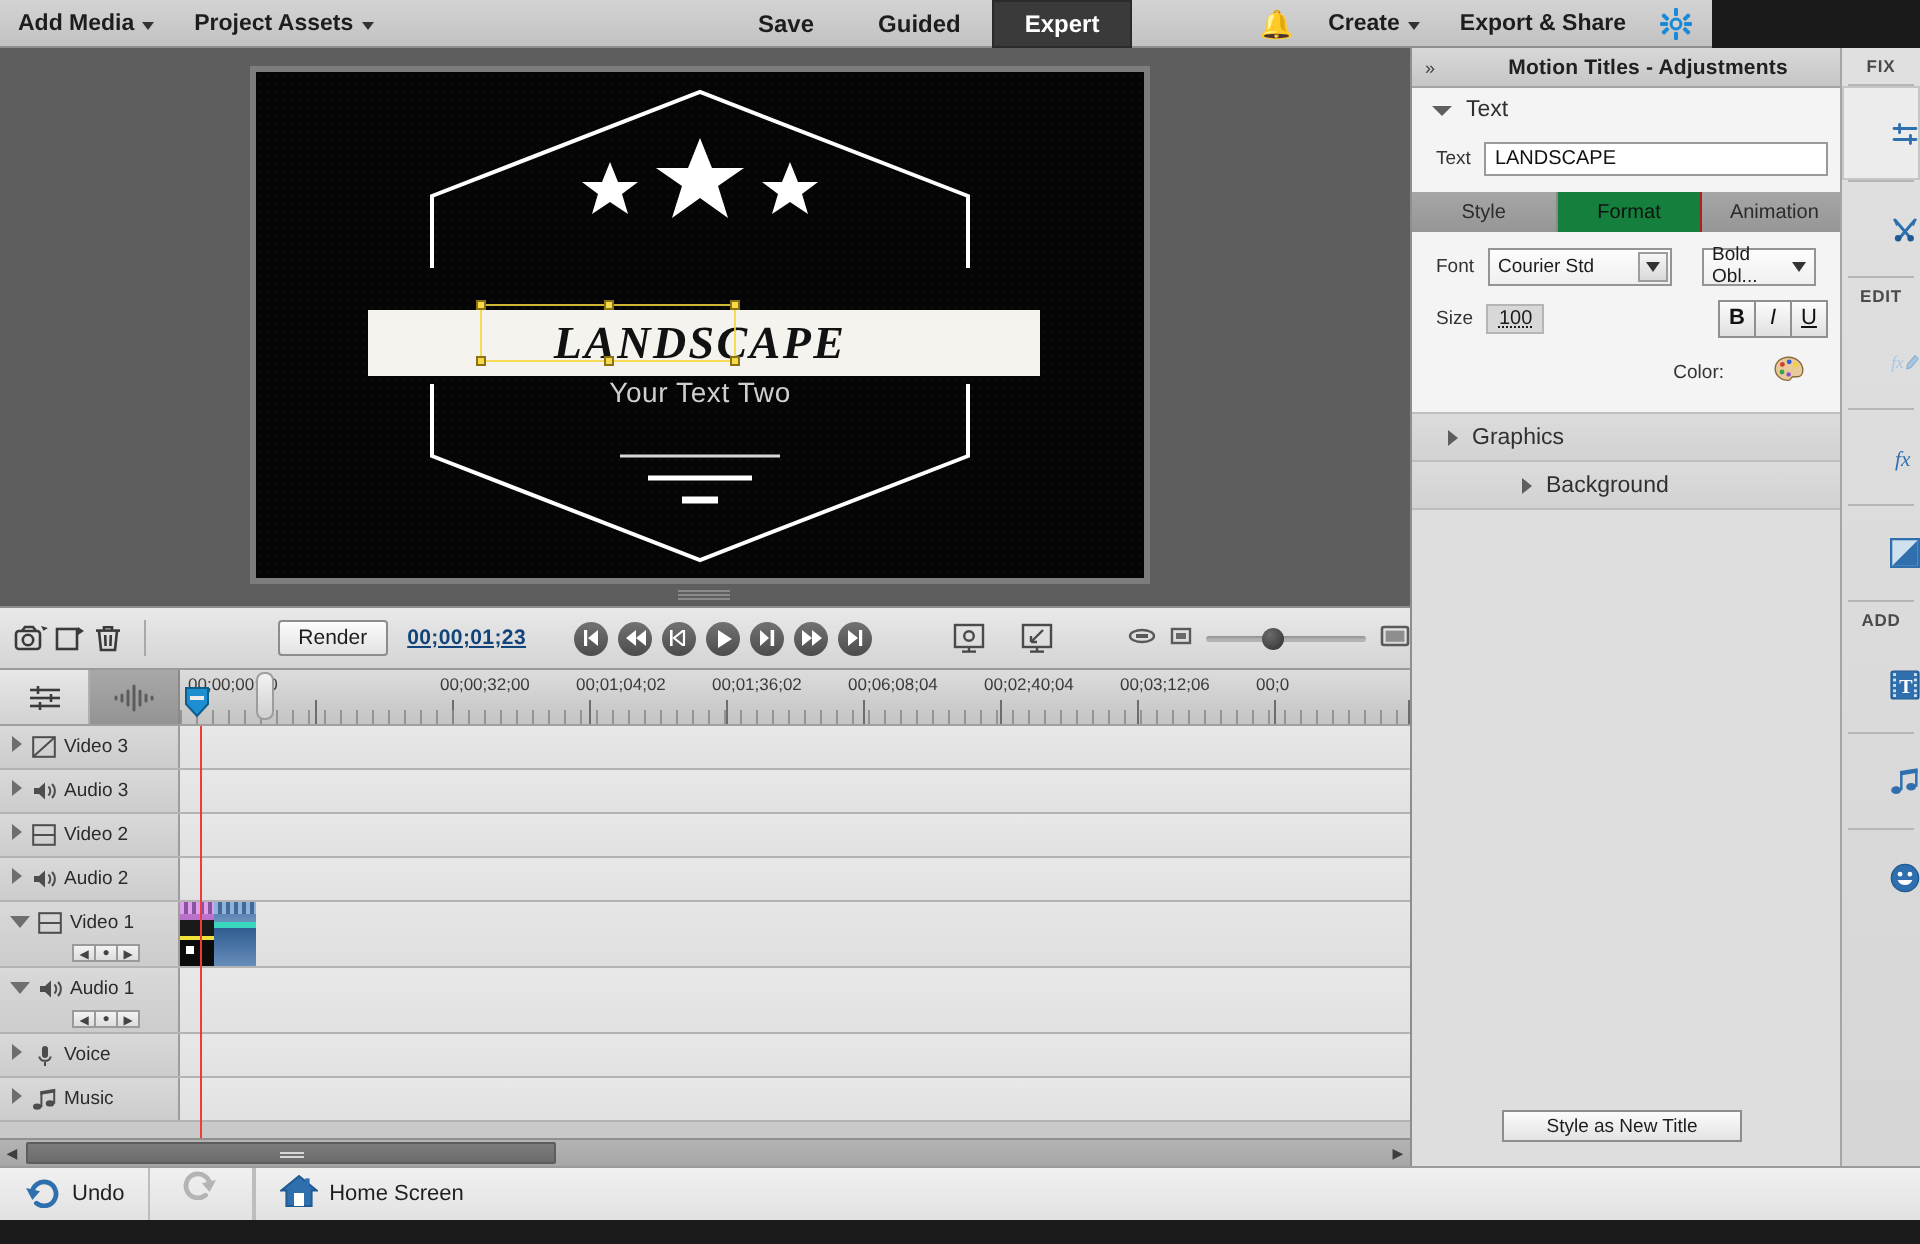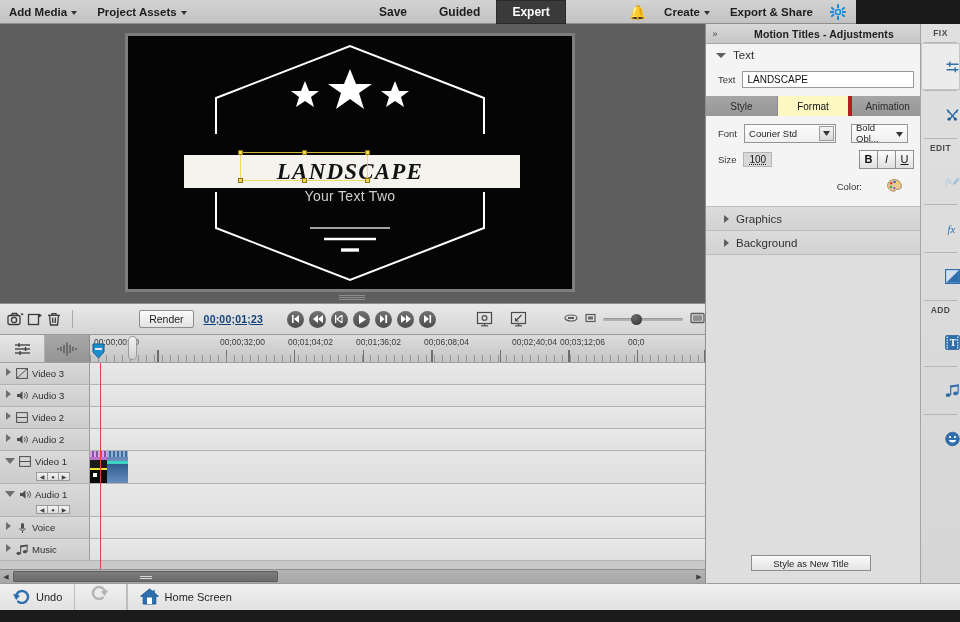--- a/index.html
+++ b/index.html
@@ -185,34 +185,34 @@
   .sec-hdr .tri2.open { border-left:5px solid transparent;border-right:5px solid transparent;border-top:5px solid #5e5e5e;border-bottom:0; }
   .sec-hdr .lbl { font-size:11.5px; color:#303030; }
   .row { display:flex; align-items:center; padding:0 10px 0 12px; height:26px; gap:7px; }
   .row .lbl-sm { font-size:9.5px; color:#333; }
   .tinput { flex:1; height:17px; background:#fff; border:1px solid #9a9a9a;
             font-size:10px; padding:0 4px; display:flex;align-items:center; color:#111; }
   .tabs3 { display:flex; height:20px; margin:4px 0 0 0; }
   .tab3 { flex:1; display:flex;align-items:center;justify-content:center;
           font-size:10px; color:#2c2c2c;
           background:linear-gradient(#a6a6a6,#969696); border-right:1px solid #8a8a8a; }
-  .tab3.active { background:#fef9c3; color:#111; border-right:4px solid #b91c1c; }
+  .tab3.active { background:#15803d; color:#111; border-right:1px solid #b91c1c; }
   .fld { height:19px; background:linear-gradient(#fdfdfd,#efefef); border:1px solid #949494;
          display:flex; align-items:center; font-size:9.5px; color:#1c1c1c; padding:0 4px; position:relative; }
   .fld .dd { position:absolute; right:1px; top:1px; width:15px; height:15px;
              background:linear-gradient(#f6f6f6,#d9d9d9); border:1px solid #9d9d9d;
              display:flex;align-items:center;justify-content:center; }
   .numfld { background:#d8d8d8; border:1px solid #b5b5b5; font-size:10px; color:#1b1b1b;
             padding:1px 5px; text-decoration:underline; text-decoration-style:dotted; }
   .biu { display:flex; }
   .biu div { width:19px;height:19px; border:1px solid #8f8f8f; margin-left:-1px;
              background:linear-gradient(#fcfcfc,#e0e0e0);
              display:flex;align-items:center;justify-content:center; font-size:11px; color:#111; }
   .sec-grey { background:linear-gradient(#dcdcdc,#d2d2d2); border-bottom:1px solid #bdbdbd; }
-  .sec-grey2 { background:linear-gradient(#dcdcdc,#d2d2d2); border-bottom:1px solid #bdbdbd; }
+  .sec-grey2 { background:linear-gradient(#dcdcdc,#d2d2d2); border-bottom:1px solid #bdbdbd;padding-left:37px; }
   .save-btn { position:absolute; left:45px; bottom:12px; width:120px; height:16px;
               border:1px solid #8d8d8d; background:linear-gradient(#fbfbfb,#e3e3e3);
               display:flex;align-items:center;justify-content:center; font-size:9.5px; color:#1e1e1e; }
   .rp-scroll { position:absolute; right:2px; top:24px; width:8px; height:515px; background:#c9c9c9; }
   .rp-scroll i { position:absolute; left:0; top:0; width:8px; height:210px;
                  background:linear-gradient(to right,#9a9a9a,#8a8a8a); border-radius:1px; }
 
   
   .rail { position:absolute; left:920px; top:24px; width:40px; height:559px;
           background:linear-gradient(#e0e0e0,#d6d6d6); border-left:1px solid #a5a5a5; }
@@ -494,21 +494,21 @@
       </div>
 
       <div class="ruler">
         <div class="bigticks"></div>
         <div class="ticks"></div>
         <div class="rl" style="left:4px">00;00;00;00</div>
         <div class="rl" style="left:130px">00;00;32;00</div>
         <div class="rl" style="left:198px">00;01;04;02</div>
         <div class="rl" style="left:266px">00;01;36;02</div>
         <div class="rl" style="left:334px">00;06;08;04</div>
-        <div class="rl" style="left:422px">00;02;40;04</div>
+        <div class="rl" style="left:402px">00;02;40;04</div>
         <div class="rl" style="left:470px">00;03;12;06</div>
         <div class="rl" style="left:538px">00;0</div>
         <div style="position:absolute;left:38px;top:1px;width:9px;height:24px;background:linear-gradient(#f2f2f2,#d0d0d0);border:1px solid #9d9d9d;border-radius:4px"></div>
         <div style="position:absolute;left:2px;top:8px;width:13px;height:16px;z-index:9">
           <svg width="13" height="16" viewBox="0 0 13 16">
               <path d="M1 1 h11 v8 l-5.5 6 L1 9 Z" fill="#1d8fd1" stroke="#0f5d8c"></path>
               <rect x="3" y="5" width="7" height="2" fill="#eaeaea"></rect>
             </svg>
         </div>
       </div>

